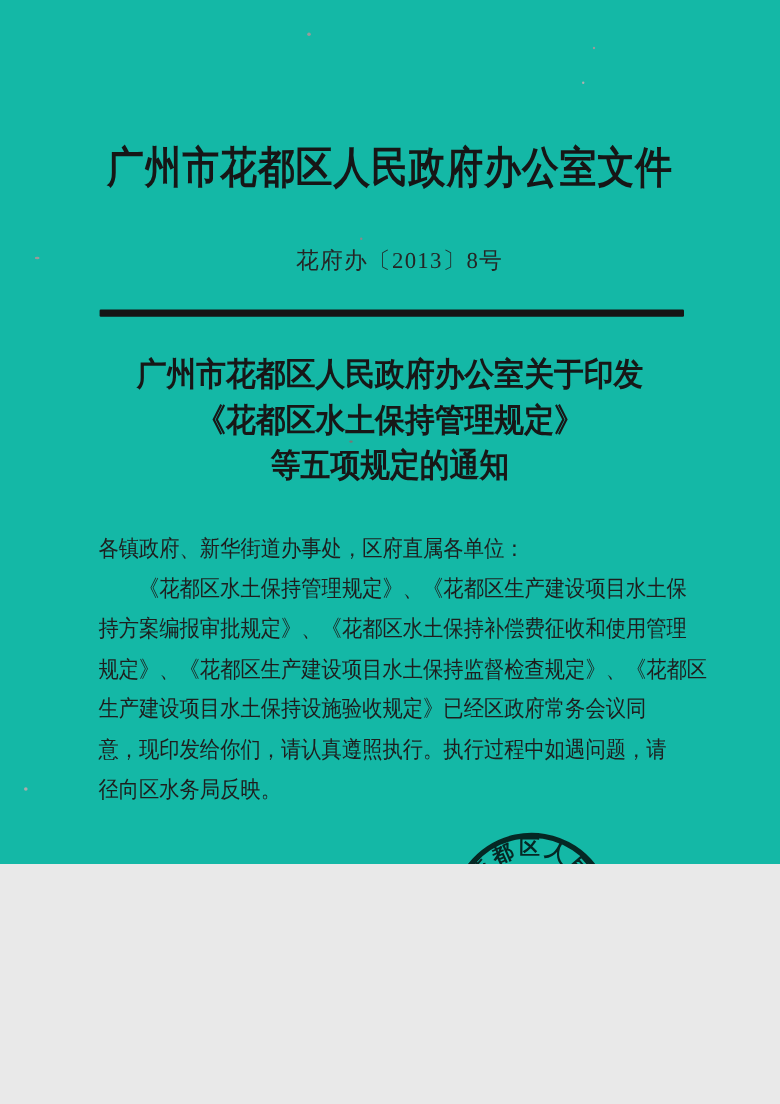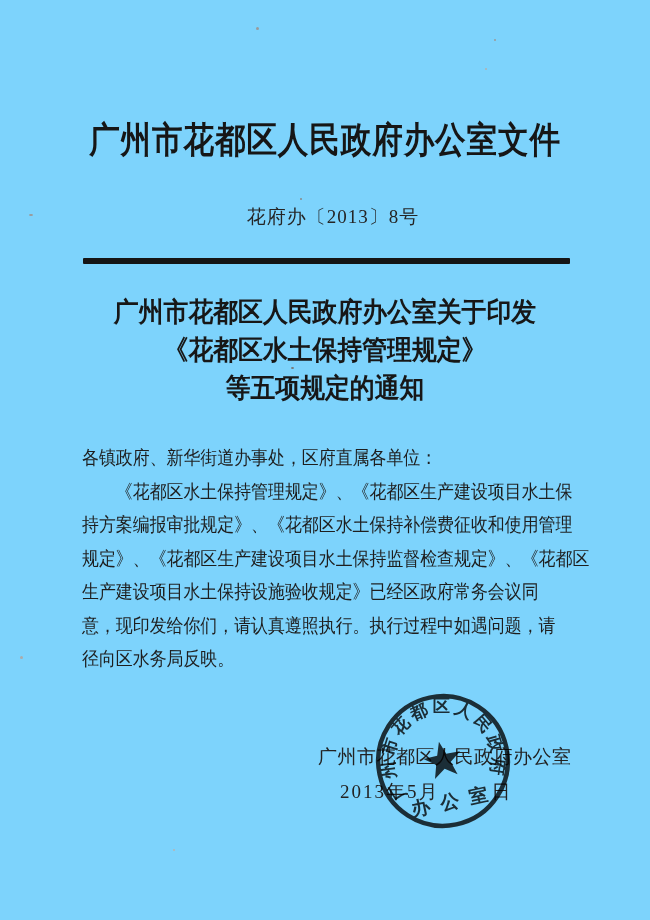--- a/index.html
+++ b/index.html
@@ -3,23 +3,23 @@
 <meta charset="utf-8">
 <style>
   html, body {
     margin: 0;
     padding: 0;
     background: #e9e9e9;
   }
   .page {
     position: relative;
     width: 650px;
-    height: 920px;
+    height: 720px;
     margin: 0 auto;
-    background: #7dd3fc;
+    background: #14b8a6;
     overflow: hidden;
     font-family: "Liberation Serif", "DejaVu Serif", serif;
     color: #1b1b1b;
   }
   .doc-title {
     position: absolute;
     top: 116px;
     left: 0;
     width: 650px;
     text-align: center;

